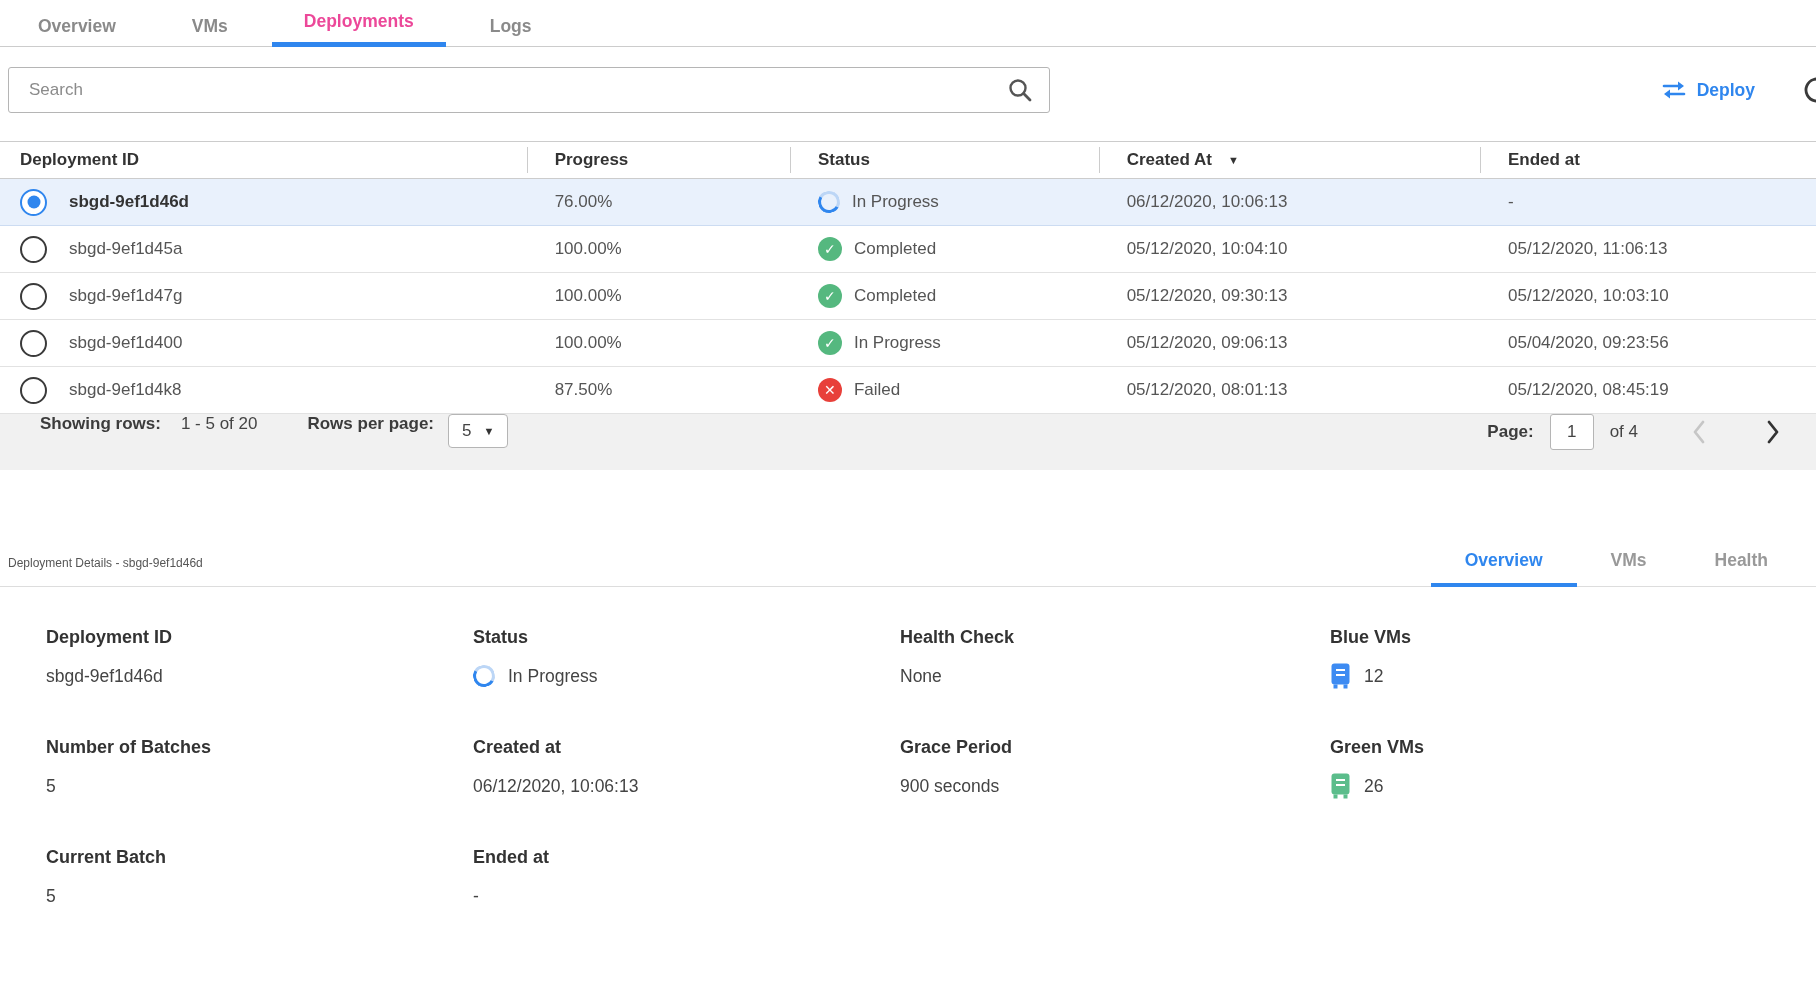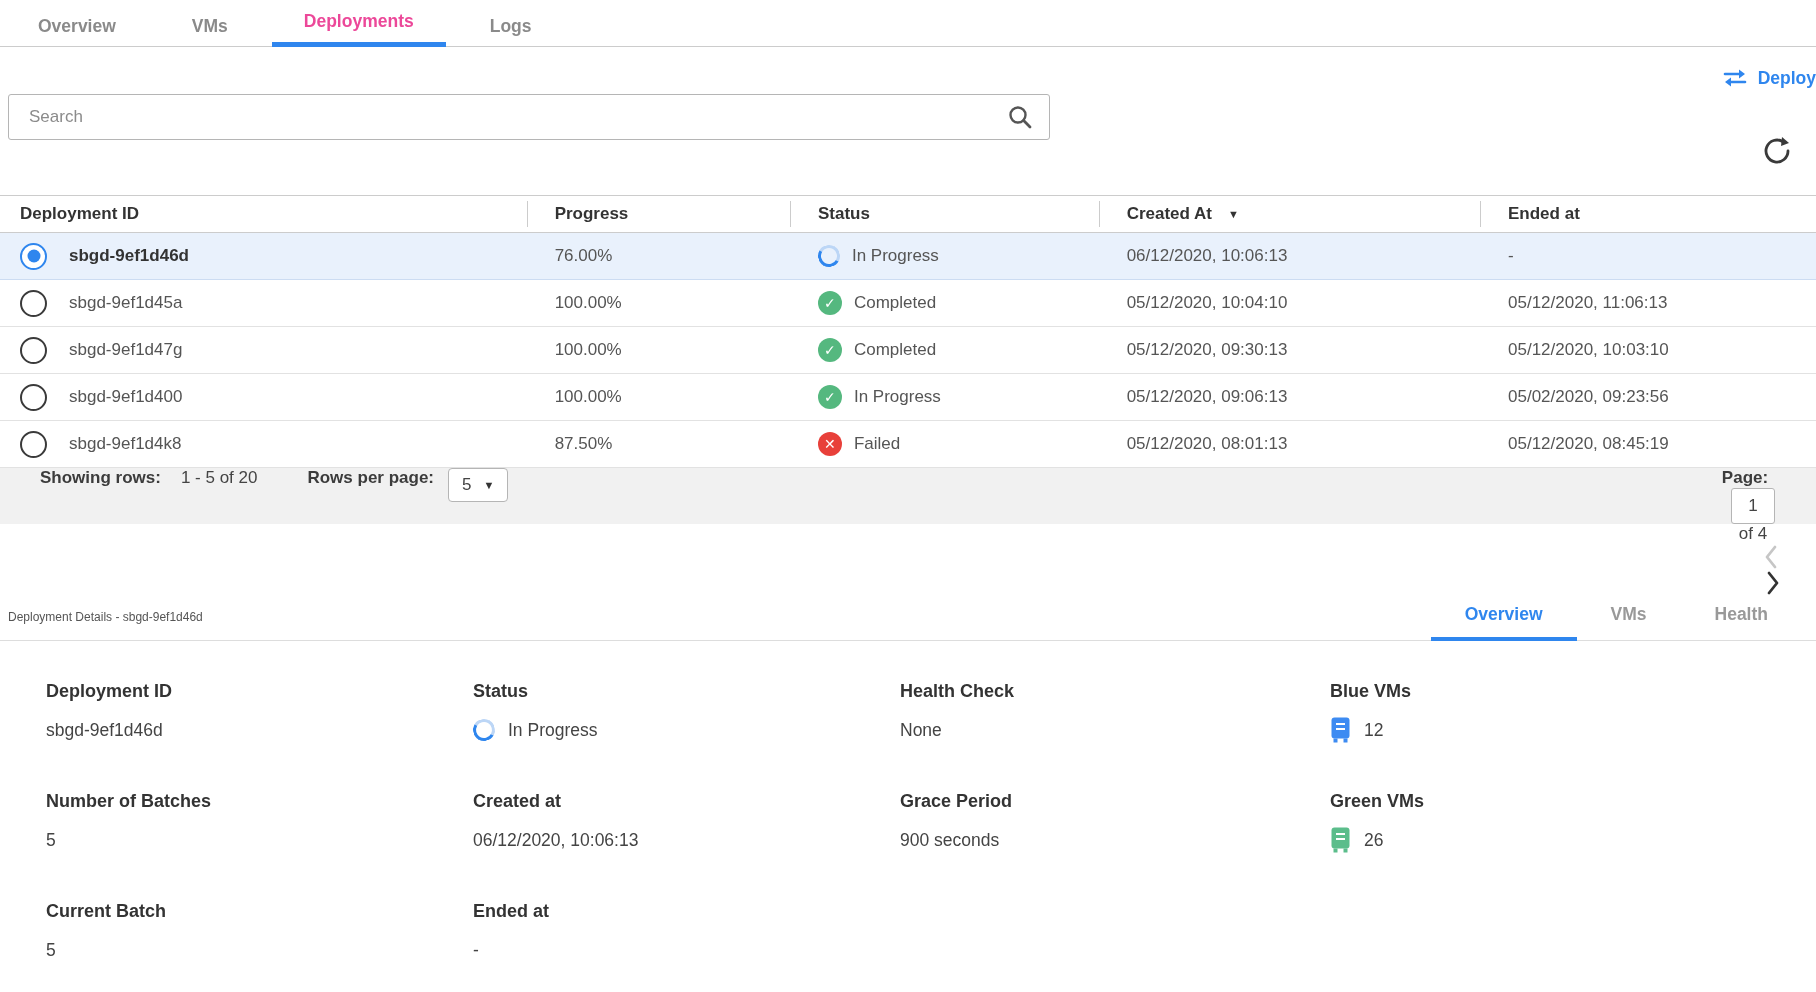--- a/index.html
+++ b/index.html
@@ -12,21 +12,21 @@
   .tab { padding:12px 32px 10px; margin-right:12px; font-size:17.5px; font-weight:700; color:#8a8a8a; cursor:pointer; margin-bottom:-1px; }
   .tab:first-child { margin-left:6px; }
   .tab.active { color:#ec4899; border-bottom:5px solid #2f86ee; }
 
   
   .toolbar { display:flex; align-items:center; padding:20px 0 22px; }
   .search-box { margin-left:8px; width:1042px; height:46px; border:1px solid #b5b5b5; border-radius:3px; display:flex; align-items:center; background:#fff; }
   .search-box input { flex:1; border:none; outline:none; font-size:17px; color:#444; padding-left:20px; font-family:inherit; background:transparent; }
   .search-box input::placeholder { color:#8b8b8b; }
   .search-icon { margin-right:16px; display:flex; }
-  .toolbar-right { margin-left:auto; display:flex; align-items:center; gap:46px;flex-direction:column; }
+  .toolbar-right { margin-left:auto; display:flex; align-items:center; gap:46px; }
   .deploy-btn { display:flex; align-items:center; gap:10px; color:#2f86ee; font-size:17.5px; font-weight:700; cursor:pointer; background:none; border:none; font-family:inherit; }
   .refresh-icon { width:32px; height:32px; margin-right:-17px; display:flex; }
 
   
   .grid-cols { display:grid; grid-template-columns:29% 14.5% 17% 21% 18.5%; }
   .thead { height:38px; align-items:center; border-top:1px solid #ccc; border-bottom:1px solid #ccc; margin-top:6px; font-weight:700; color:#333; font-size:17px; }
   .th { padding-left:28px; position:relative; display:flex; align-items:center; }
   .th:first-child { padding-left:20px; }
   .th:not(:first-child)::before { content:""; position:absolute; left:0; top:50%; transform:translateY(-50%); width:1px; height:26px; background:#ccc; }
   .sort-caret { font-size:11px; color:#333; margin-left:16px; }
@@ -48,21 +48,21 @@
   .spinner  { width:22px; height:22px; border-radius:50%; border:3.5px solid #bcd6f6; border-left-color:#2f86ee; border-bottom-color:#2f86ee; transform:rotate(-15deg); flex:none; background:transparent; }
 
   
   .tfoot { height:56px; background:#f1f1f1; display:flex; align-items:flex-start; font-size:17px; color:#444; }
   .bold { font-weight:700; color:#3c3c3c; }
   .showing-label { margin-left:40px; }
   .showing-value { margin-left:20px; }
   .rpp-label { margin-left:50px; }
   .rpp-select { margin-left:14px; background:#fff; border:1px solid #b5b5b5; border-radius:4px; padding:6px 13px; display:flex; align-items:center; gap:12px; cursor:pointer; }
   .rpp-caret, .page-caret { font-size:11px; color:#333; }
-  .foot-right { margin-left:auto; margin-right:34px; display:flex; align-items:center;flex-direction:column; }
+  .foot-right { margin-left:auto; margin-right:34px; display:flex; align-items:center; }
   .page-input { width:44px; height:36px; border:1px solid #b5b5b5; border-radius:3px; text-align:center; font-size:17px; color:#444; margin-left:16px; font-family:inherit; background:#fff; }
   .page-total { margin-left:16px; }
   .pg-btn { background:none; border:none; cursor:pointer; display:flex; padding:0; }
   .pg-prev { margin-left:52px; }
   .pg-next { margin-left:56px; }
 
   
   .details { margin-top:70px; }
   .details-header { display:flex; align-items:flex-end; border-bottom:1px solid #ddd; }
   .details-title { font-size:12px; color:#555; padding:0 0 16px 8px; }
@@ -177,21 +177,21 @@
       <div class="cell-id">
         <span class="radio"></span>
         <span class="id-text">sbgd-9ef1d400</span>
       </div>
       <div class="cell">100.00%</div>
       <div class="status-cell">
         <span class="st-icon st-check">✓</span>
         <span>In Progress</span>
       </div>
       <div class="cell">05/12/2020, 09:06:13</div>
-      <div class="cell">05/02/2020, 09:23:56</div>
+      <div class="cell">05/04/2020, 09:23:56</div>
     </div>
 
     <div class="row grid-cols">
       <div class="cell-id">
         <span class="radio"></span>
         <span class="id-text">sbgd-9ef1d4k8</span>
       </div>
       <div class="cell">87.50%</div>
       <div class="status-cell">
         <span class="st-icon st-fail">✕</span>

